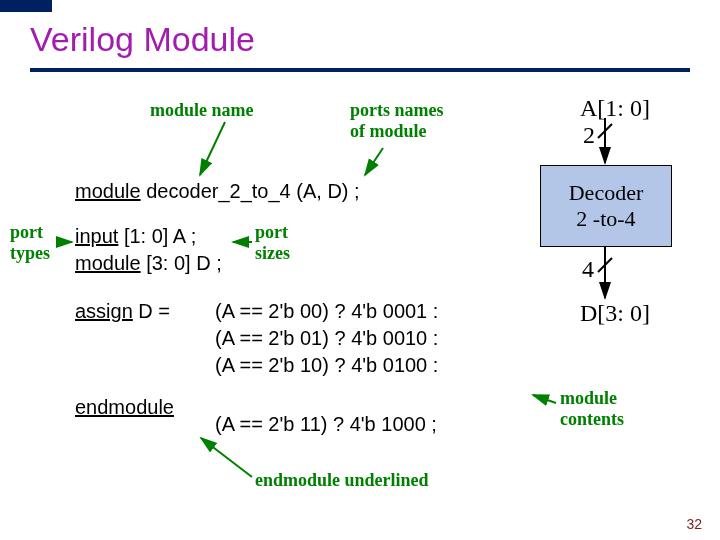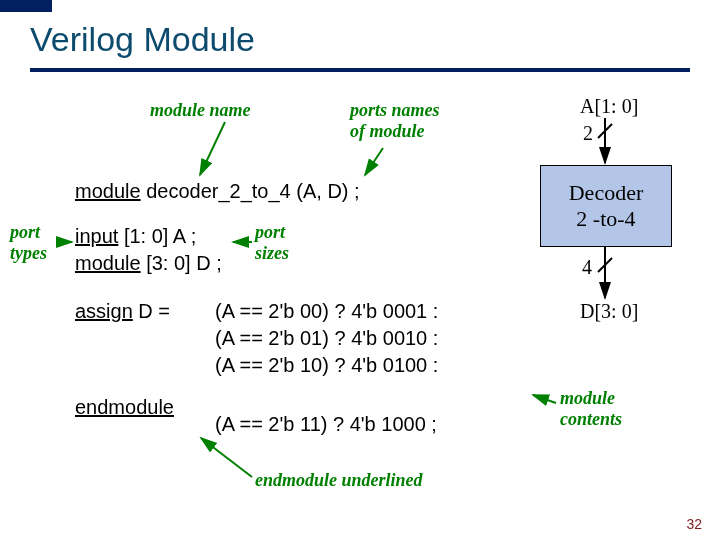--- a/index.html
+++ b/index.html
@@ -11,42 +11,41 @@
     background: #fff;
     position: relative;
     overflow: hidden;
   }
   .title {
     position: absolute;
     top: 20px;
     left: 30px;
     font-size: 34px;
     font-weight: normal;
-    color: #0c4a6e;
+    color: #a21caf;
   }
   .title-underline {
     position: absolute;
     top: 68px;
     left: 30px;
     width: 660px;
     height: 4px;
     background: #002060;
   }
   .legend-bar {
     position: absolute;
     top: 0;
     left: 0;
     width: 52px;
     height: 12px;
     background: #002060;
   }
   .annotation {
     position: absolute;
     font-family: "Times New Roman", serif;
-    font-style: italic;
     font-weight: bold;
     color: #008000;
     font-size: 18px;
   }
   .mono {
     font-family: Liberation Sans, sans-serif;
     font-size: 20px;
     position: absolute;
     white-space: pre;
   }
@@ -59,21 +58,21 @@
     border: 1.5px solid #000;
     display: flex;
     align-items: center;
     justify-content: center;
     text-align: center;
     font-family: "Times New Roman", serif;
     font-size: 22px;
   }
   .serif {
     font-family: "Times New Roman", serif;
-    font-size: 20px;
+    font-size: 24px;
     position: absolute;
   }
   .slide-num {
     position: absolute;
     bottom: 8px;
     right: 18px;
     font-size: 14px;
     color: #7f1d1d;
   }
   svg.overlay {

